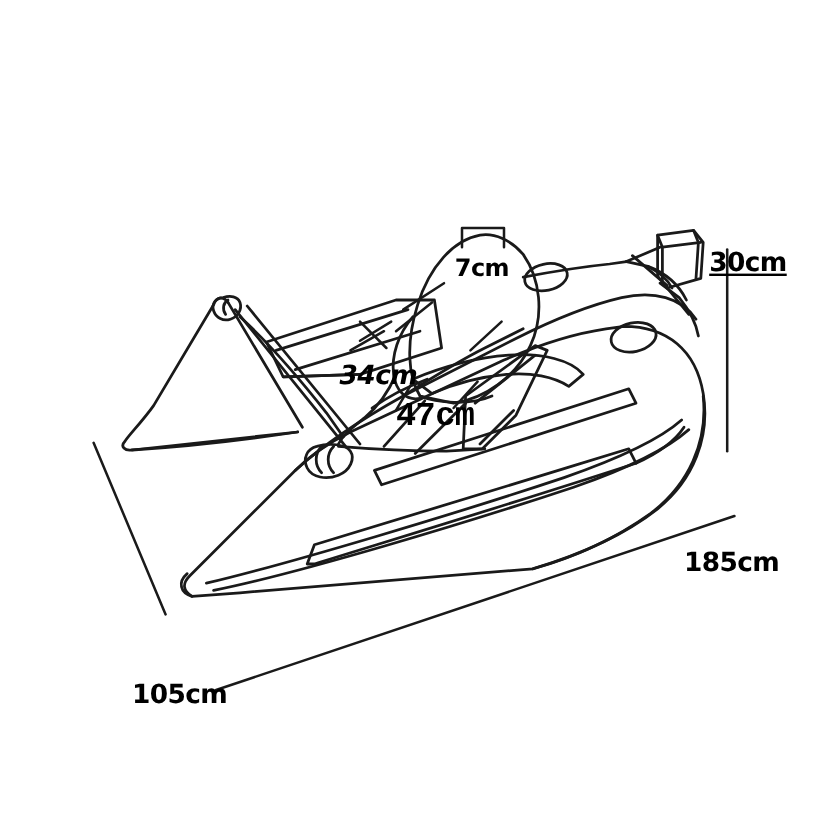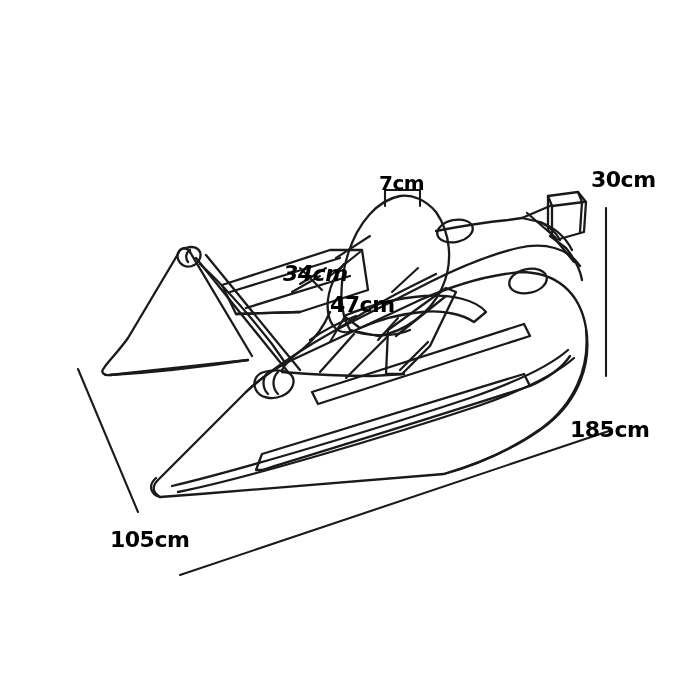--- a/index.html
+++ b/index.html
@@ -31,25 +31,26 @@
   }
   .dim-label {
     position: absolute;
     font-family: "DejaVu Sans", "Liberation Sans", sans-serif;
     font-weight: bold;
     color: #000000;
     white-space: nowrap;
     letter-spacing: -0.5px;
     line-height: 1;
     user-select: none;
-  }
-  .lbl-30 { left: 591px; top: 169px; font-size: 22px; }
+    margin-top: 40px;
+  }
+  .lbl-30 { left: 591px; top: 169px; font-size: 22px; text-decoration: underline; }
   .lbl-7  { left: 379px; top: 173px; font-size: 20px; }
   .lbl-34 { left: 283px; top: 263px; font-size: 22px; font-style: italic; }
-  .lbl-47 { left: 330px; top: 294px; font-size: 22px; }
+  .lbl-47 { left: 330px; top: 294px; font-size: 28px; font-family: Liberation Mono, monospace; }
   .lbl-185{ left: 570px; top: 419px; font-size: 22px; }
   .lbl-105{ left: 110px; top: 529px; font-size: 22px; }
 </style>
 </head>
 <body>
 
 <div id="stage">
 
   <svg id="drawing" viewBox="0 0 700 700" xmlns="http://www.w3.org/2000/svg">
 

